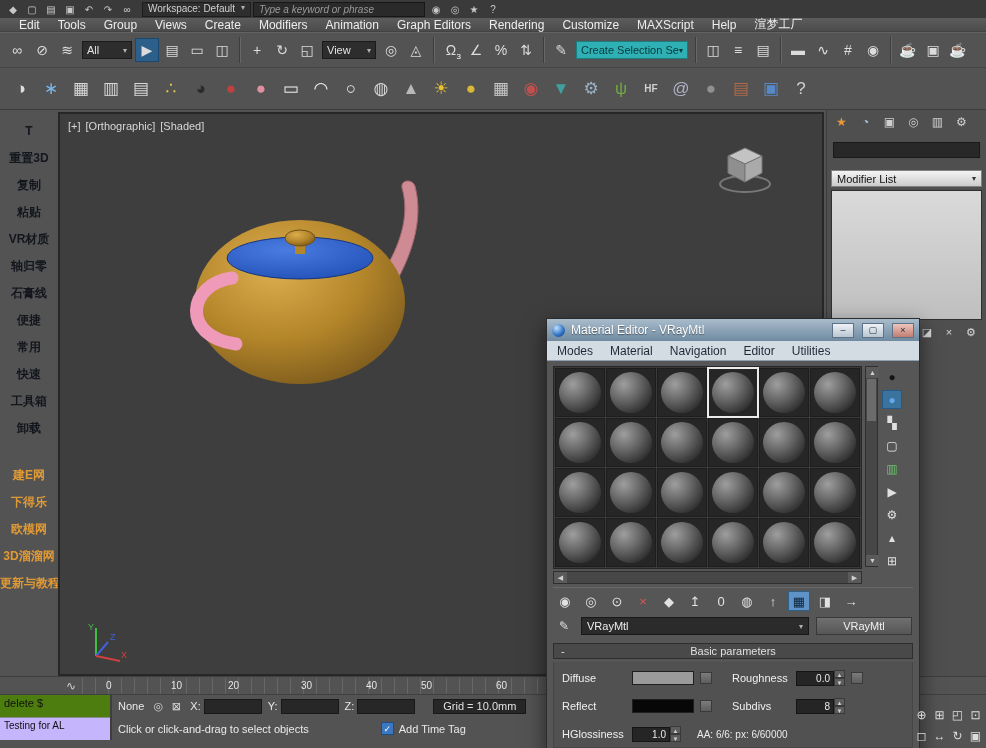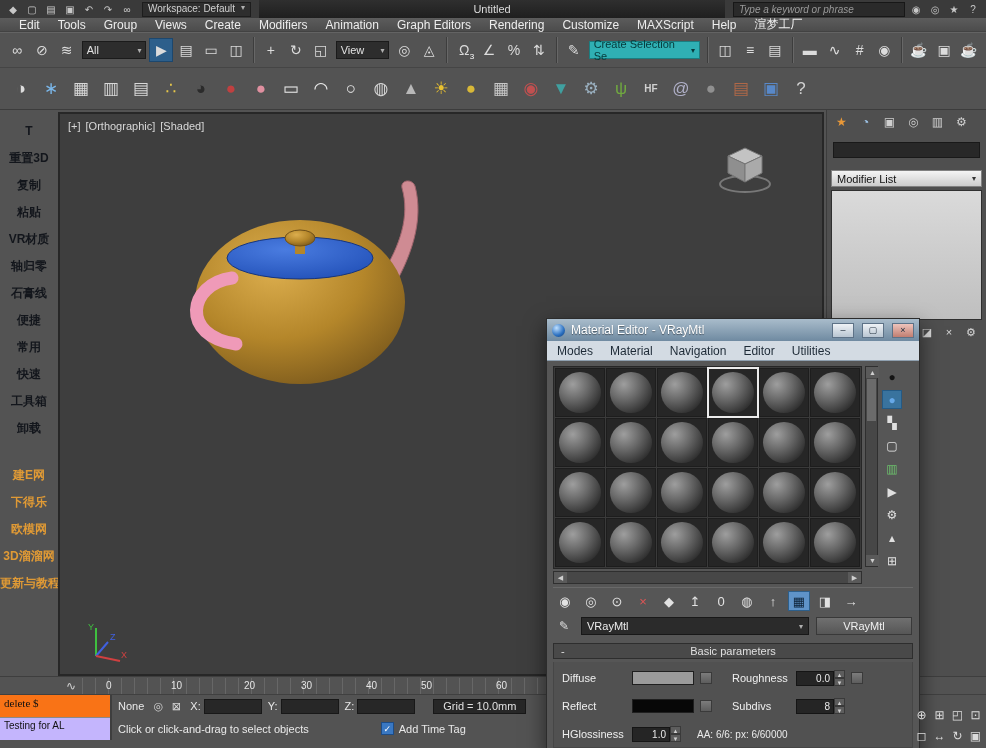--- a/index.html
+++ b/index.html
@@ -59,21 +59,21 @@
   
   .timeline { height:18px; background:#535353; border-top:1px solid #3e3e3e; display:flex; align-items:center; }
   .tl-icon { width:22px; height:16px; margin-left:60px; display:flex; align-items:center; justify-content:center; color:#cfcfcf; font-size:12px; }
   .ruler { position:relative; height:16px; flex:1; margin-right:64px;
            background:repeating-linear-gradient(90deg,#676767 0 1px,transparent 1px 13px); }
   .tick { position:absolute; top:2px; font-size:10px; color:#e6e6e6; }
 
   
   .statusbar { height:46px; display:flex; background:#535353; border-top:1px solid #404040; }
   .listener { width:112px; display:flex; flex-direction:column; border-right:2px solid #3e3e3e; }
-  .mini-pink { flex:1; background:#f97316; color:#111; font-family:Liberation Serif, serif; font-size:11px; padding:2px 4px; border-bottom:1px solid #8a8a8a; white-space:nowrap; overflow:hidden; }
+  .mini-pink { flex:1; background:#4d7c0f; color:#111; font-family:Liberation Sans, sans-serif; font-size:11px; padding:2px 4px; border-bottom:1px solid #8a8a8a; white-space:nowrap; overflow:hidden; }
   .mini-white { flex:1; background:#c4b5fd; color:#111; font-family:Liberation Sans, sans-serif; font-size:10px; padding:2px 4px; white-space:nowrap; overflow:hidden; }
   .status-right { flex:1; display:flex; flex-direction:column; }
   .srow { height:23px; display:flex; align-items:center; gap:6px; padding:0 6px; }
   .sicon { width:16px; height:15px; display:flex; align-items:center; justify-content:center; font-size:11px; color:#d8d8d8; }
   .coord { display:flex; align-items:center; gap:3px; }
   .coord-field { width:58px; height:15px; background:#272727; border:1px solid #181818; color:#e8e8e8; font-size:10px; padding:0 3px; display:flex; align-items:center; }
   .grid-field { height:15px; background:#272727; border:1px solid #181818; padding:0 9px; color:#e0e0e0; display:flex; align-items:center; margin-left:12px; }
   .prompt { color:#eaeaea; }
   .timetag { display:flex; align-items:center; gap:5px; margin-left:66px; }
   .timetag-icon { width:13px; height:13px; background:#3a78c2; border:1px solid #1d4c86; color:#fff; font-size:9px; display:flex; align-items:center; justify-content:center; }
@@ -140,21 +140,20 @@
       <span class="ticon">▤</span>
       <span class="ticon">▣</span>
       <span class="ticon">↶</span>
       <span class="ticon">↷</span>
       <span class="ticon">∞</span>
     </span>
   <div class="workspace">
     <span>Workspace: Default</span>
     <span class="arr">▾</span>
   </div>
-  <div class="apptitle">Untitled</div>
   <div class="search">Type a keyword or phrase</div>
   <span style="display:flex;gap:1px;">
       <span class="ticon">◉</span>
       <span class="ticon">◎</span>
       <span class="ticon">★</span>
       <span class="ticon">?</span>
     </span>
 </div>
 
 <div class="r1">
@@ -170,21 +169,21 @@
     <span class="menu-item">Customize</span>
     <span class="menu-item">MAXScript</span>
     <span class="menu-item">Help</span>
     <span class="menu-item">渲梦工厂</span>
   </div>
 
 <div class="r2">
     <span class="tb-icon">∞</span>
     <span class="tb-icon">⊘</span>
     <span class="tb-icon">≋</span>
-    <div class="tb-dd" style="width: 65px;">
+    <div class="tb-dd" style="width: 50px;">
       <span class="dd-label">All</span>
       <span class="arr">▾</span>
     </div>
     <span class="tb-icon active">▶</span>
     <span class="tb-icon">▤</span>
     <span class="tb-icon">▭</span>
     <span class="tb-icon">◫</span>
     <span class="tb-sep"></span>
     <span class="tb-icon">+</span>
     <span class="tb-icon">↻</span>
@@ -346,21 +345,21 @@
       </div>
     <div class="rpanel-rest"></div>
   </div>
 </div>
 
 <div class="timeline">
   <span class="tl-icon">∿</span>
   <div class="ruler">
       <span class="tick" style="left: 24px;">0</span>
       <span class="tick" style="left: 89px;">10</span>
-      <span class="tick" style="left: 162px;">20</span>
+      <span class="tick" style="left: 146px;">20</span>
       <span class="tick" style="left: 219px;">30</span>
       <span class="tick" style="left: 284px;">40</span>
       <span class="tick" style="left: 339px;">50</span>
       <span class="tick" style="left: 414px;">60</span>
     </div>
 </div>
 
 <div class="statusbar">
   <div class="listener">
     <div class="mini-pink">delete $</div>

